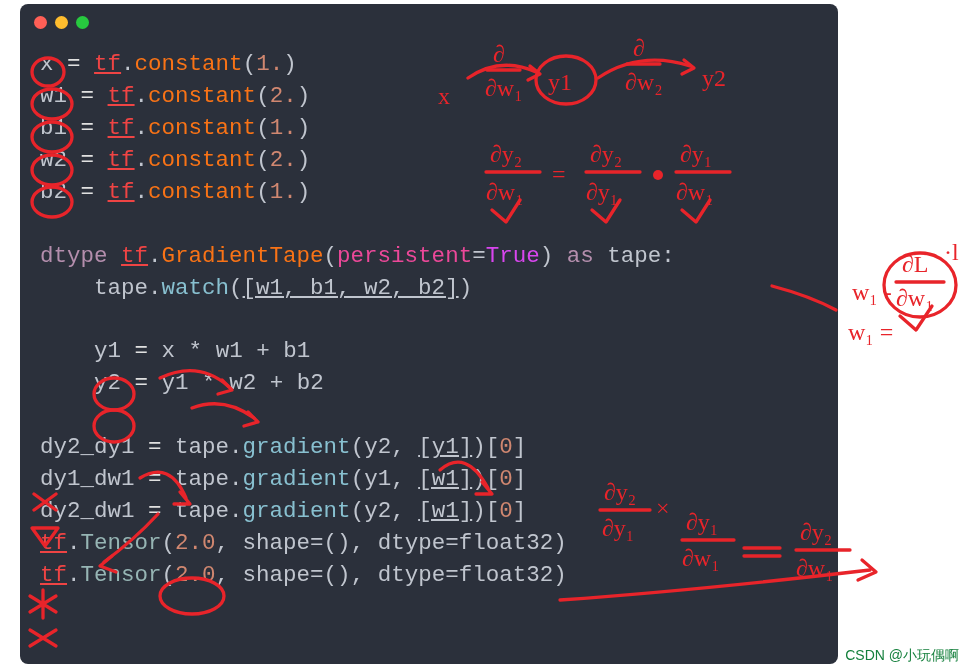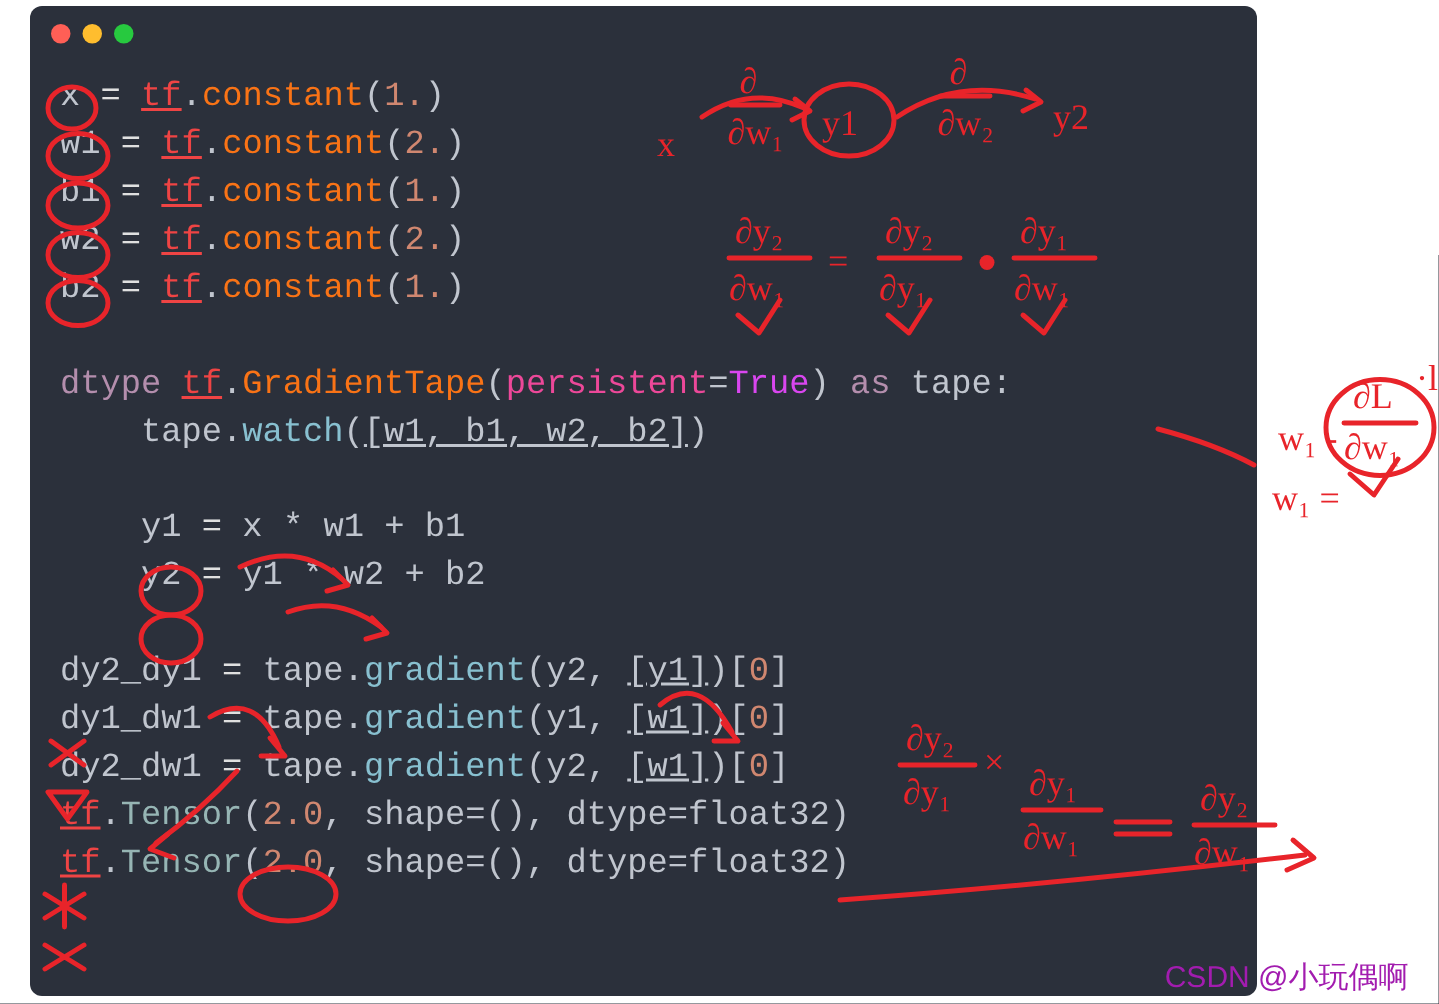--- a/index.html
+++ b/index.html
@@ -47,25 +47,25 @@
   .c-fn2   { color: #88c0d0; }
   .c-num   { color: #d08770; }
   .c-kw    { color: #b48ead; }
   .c-arg   { color: #ec4899; }
   .c-true  { color: #d946ef; }
   .c-par   { color: #c0c5ce; text-decoration: underline; }
   .c-idx   { color: #d08770; }
   .c-type  { color: #96b5b4; }
   .watermark {
     position: absolute;
-    right: 20px;
+    right: 0;
     bottom: 4px;
     font-family: sans-serif;
-    font-size: 20px;
-    color: #a21caf;
+    font-size: 14px;
+    color: #15803d;
   }
   
   .anno {
     position: absolute;
     left: 0; top: 0;
     width: 959px; height: 669px;
     pointer-events: none;
   }
   .anno path, .anno circle, .anno ellipse, .anno line {
     fill: none;

